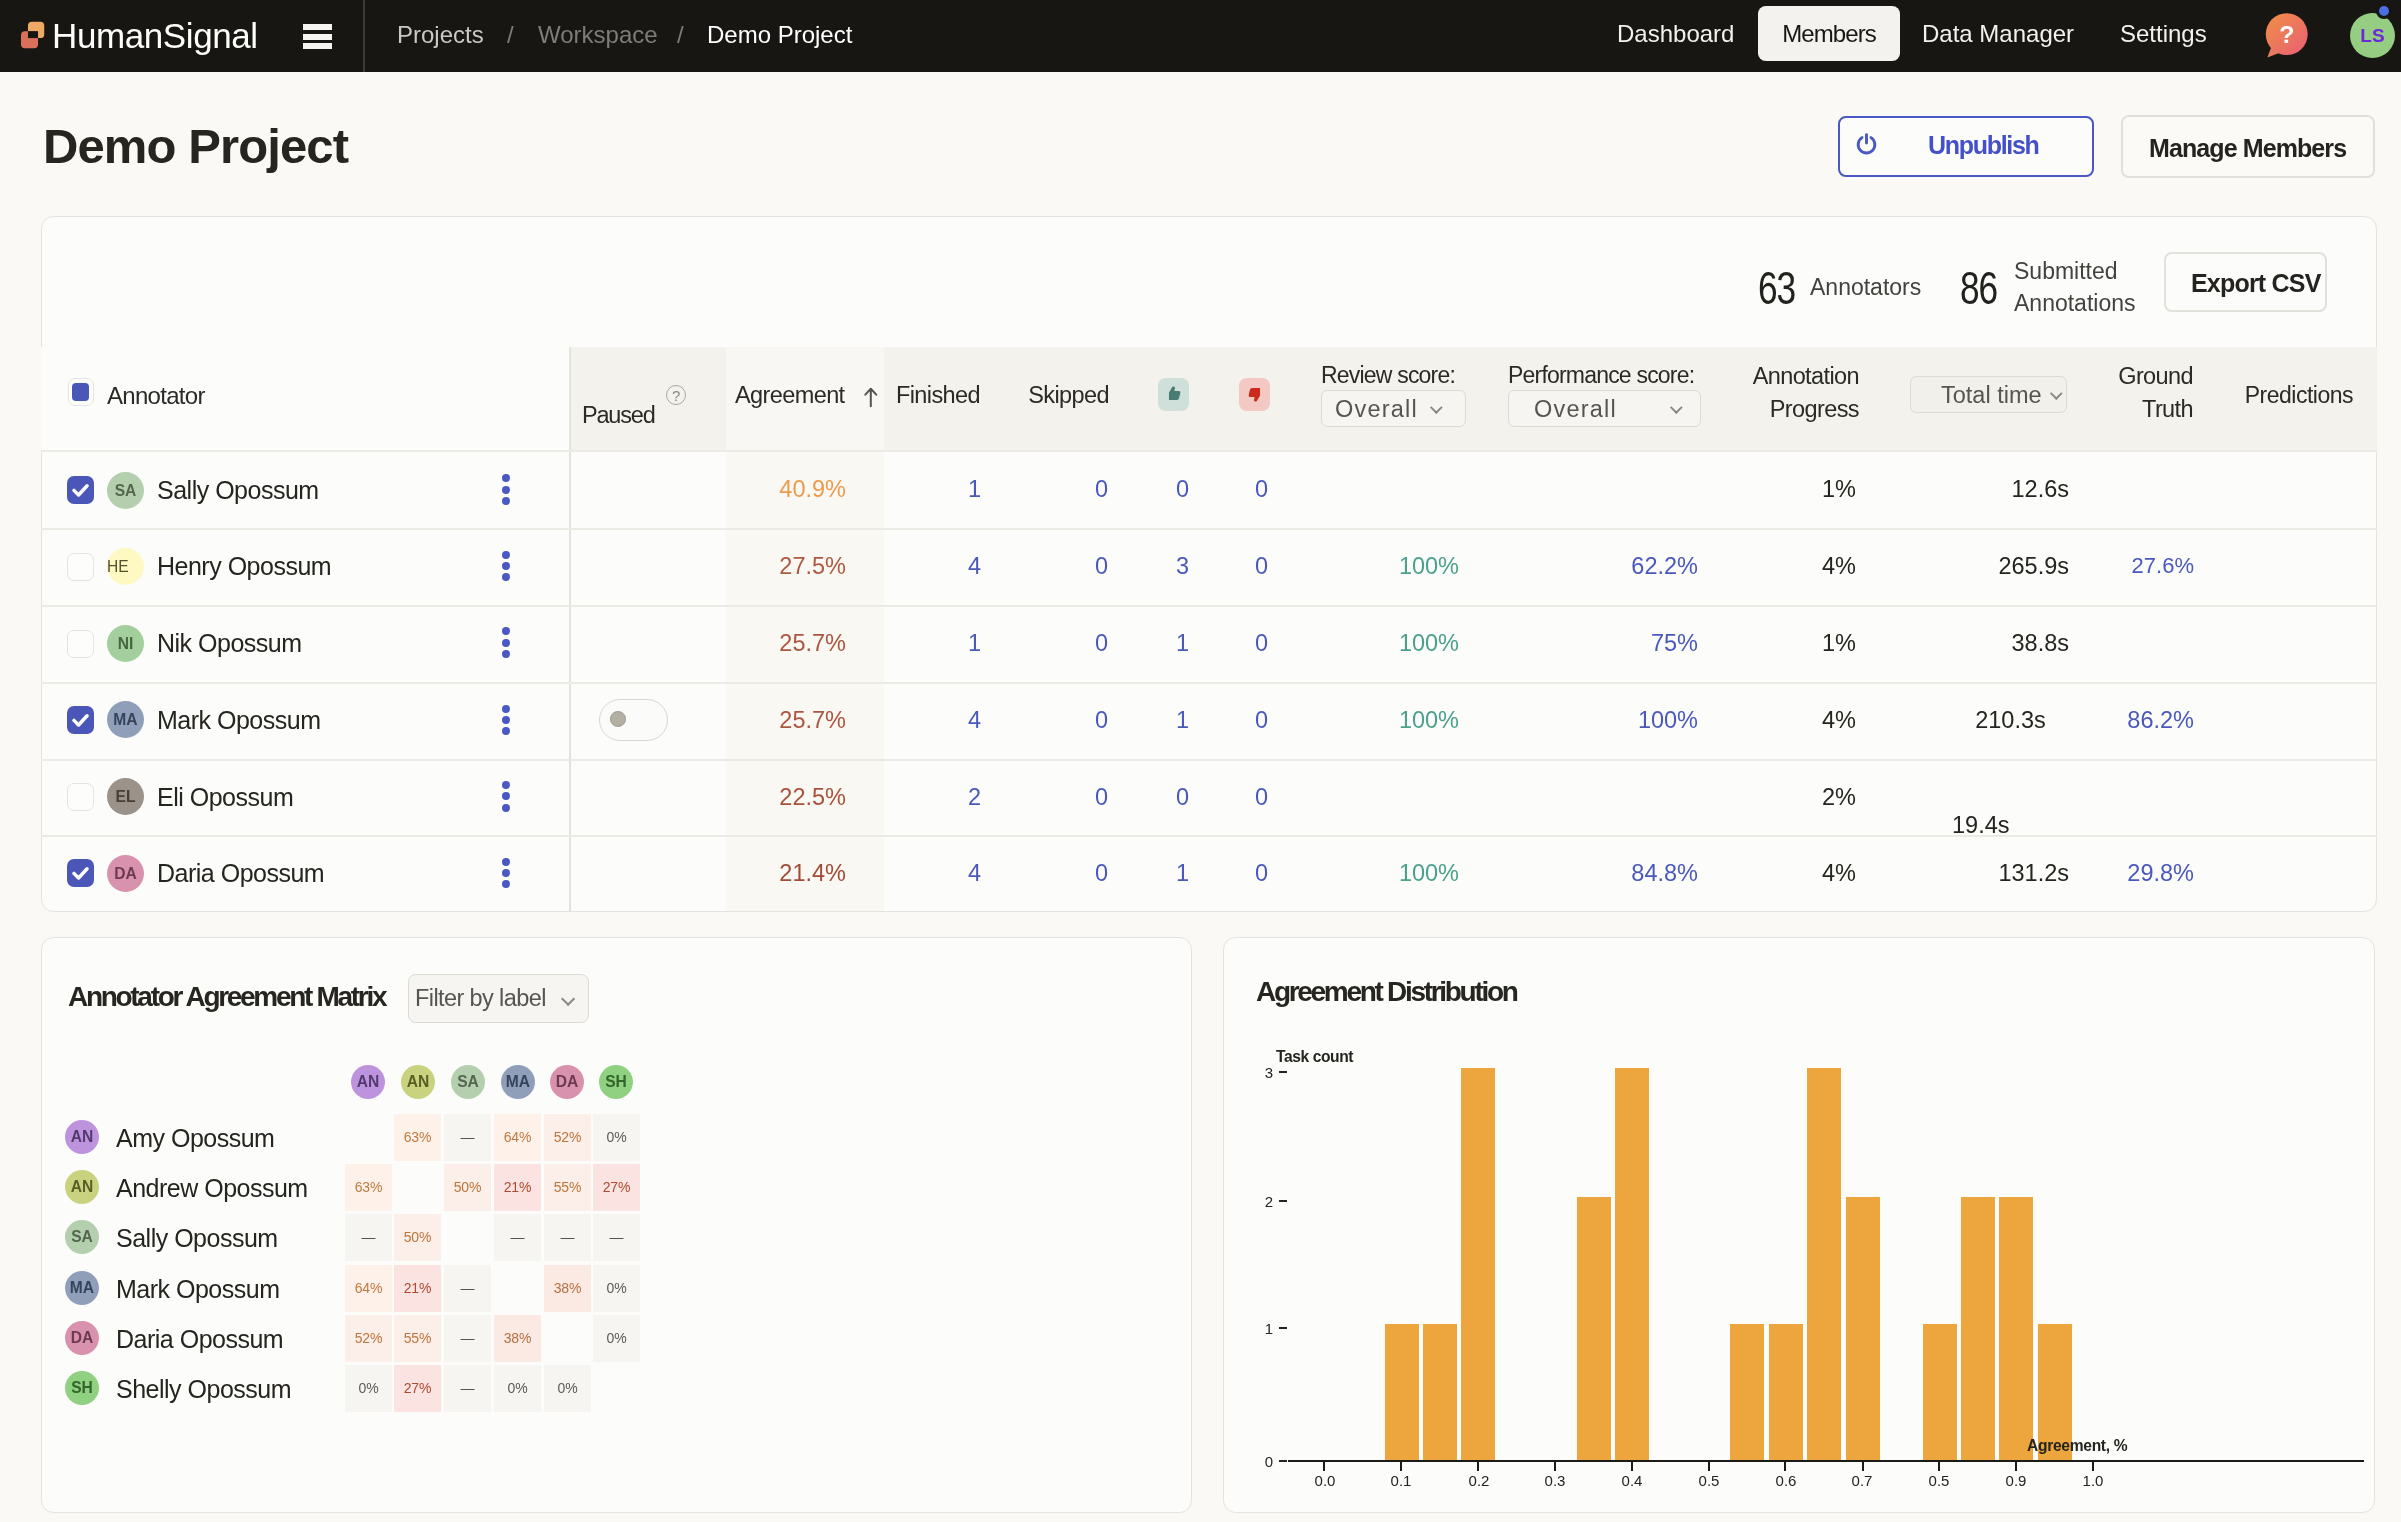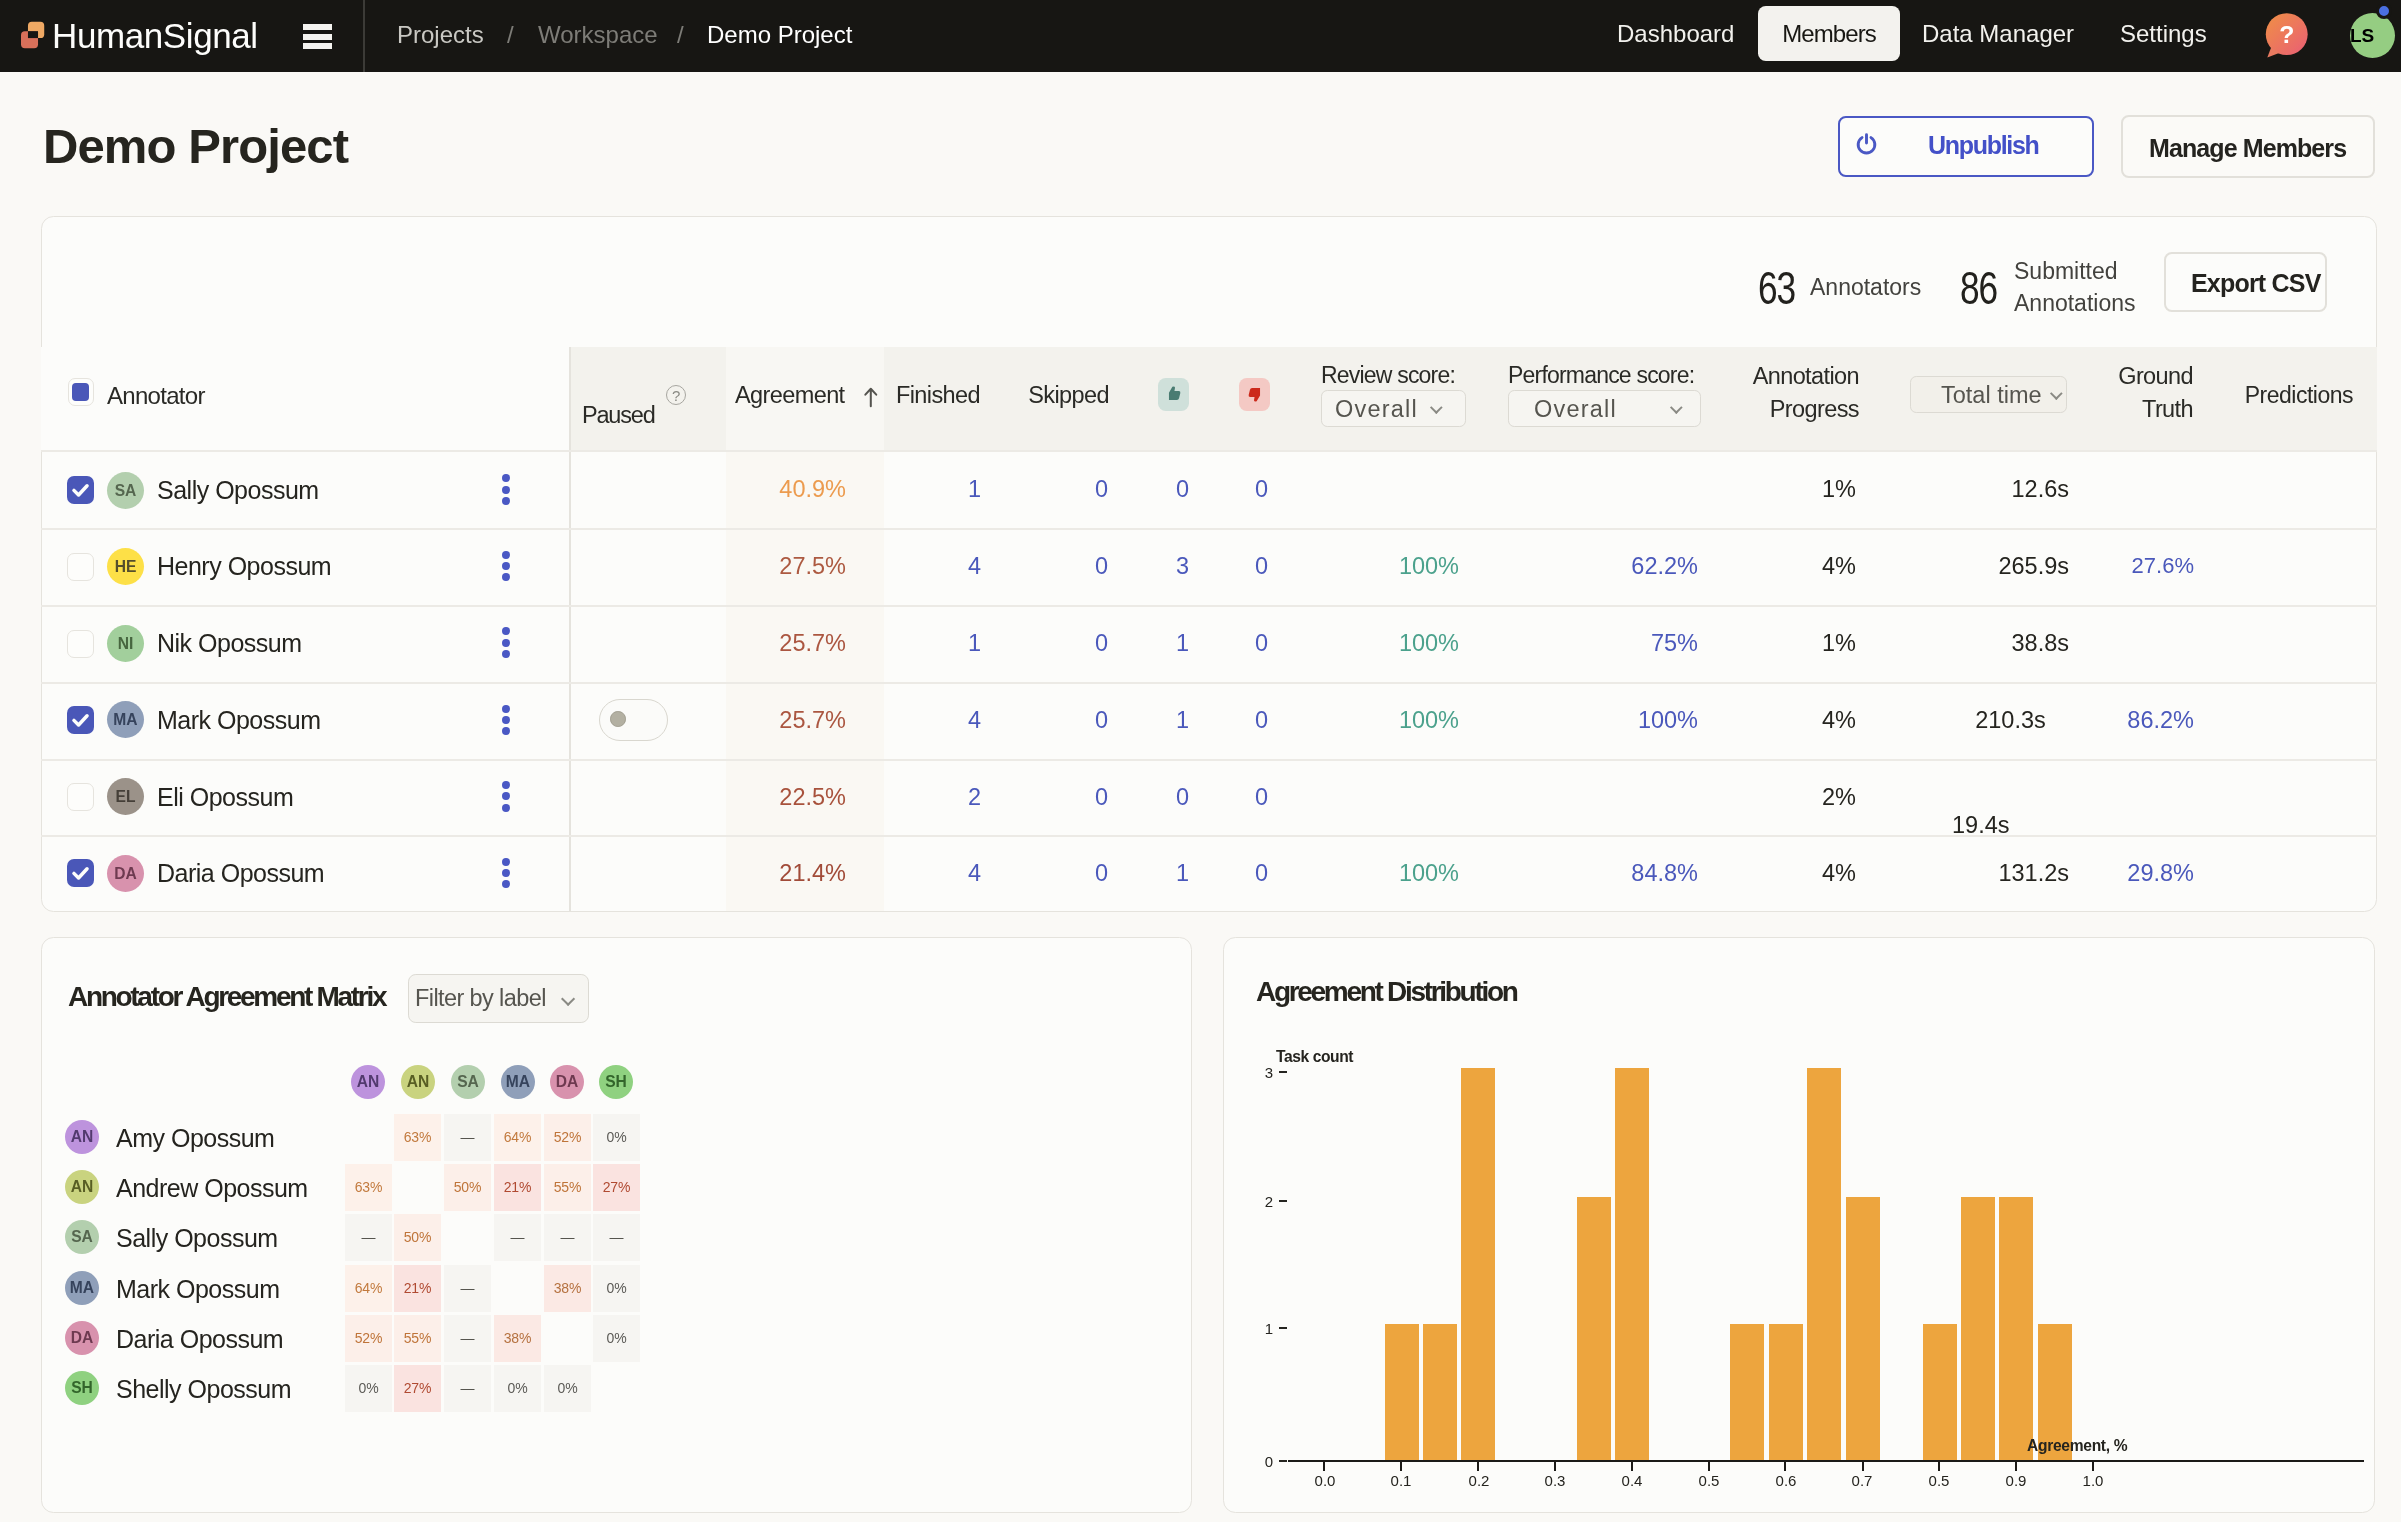--- a/index.html
+++ b/index.html
@@ -41,21 +41,21 @@
       <linearGradient id="hg" x1="0" y1="0" x2="1" y2="1">
     <stop offset="0" stop-color="#f09045"></stop>
         <stop offset="1" stop-color="#e95e75"></stop>
   </linearGradient>
     </defs>
   <circle cx="28" cy="27" r="27" fill="url(#hg)"></circle>
   <path d="M8 44 L3 57 L19 51 Z" fill="#e87a60"></path>
   <text x="28" y="38" font-size="32" font-weight="bold" fill="#ffffff" text-anchor="middle" font-family="Liberation Sans, sans-serif">?</text>
 </svg>
 
-<div class="abs" style="left:2350px;top:13.3px;width:45px;height:45px;border-radius:50%;background:#95cd82;line-height:45px;font-size:19px;font-weight:bold;color:#000000;">LS</div>
+<div class="abs" style="left:2350px;top:13.3px;width:45px;height:45px;border-radius:50%;background:#95cd82;text-align:center;line-height:45px;font-size:19px;font-weight:bold;color:#6d28d9;">LS</div>
 <div class="abs" style="left:2376px;top:3.1px;width:16.4px;height:16.4px;border-radius:50%;background:#4a6fe0;border:3.1px solid #171613;"></div>
 
 <div class="abs" style="left:43px;top:118px;font-size:49px;font-weight:bold;color:#26251f;letter-spacing:-0.9px;">Demo Project</div>
 
 <div class="abs" style="left:1838px;top:116px;width:256px;height:61px;border:2.3px solid #4a58c4;border-radius:7.8px;background:#fcfcfa;"></div>
 <svg class="abs" style="left:1854px;top:132px;" width="25" height="25" viewBox="0 0 24 24">
   <path d="M12 2.6 v8" stroke="#4a58c4" stroke-width="2.8" stroke-linecap="round" fill="none"></path>
   <path d="M7.7 5.4 a8 8 0 1 0 8.6 0" stroke="#4a58c4" stroke-width="2.8" stroke-linecap="round" fill="none"></path>
 </svg>
 <div class="abs" style="left:1928px;top:131px;font-size:25px;font-weight:bold;color:#4350c8;letter-spacing:-1.3px;">Unpublish</div>
@@ -126,21 +126,21 @@
 <div class="abs" style="left:461px;top:281px;width:7.8px;height:7.8px;border-radius:50%;background:#4a58c4;"></div>
 <div class="abs" style="left:649px;top:260px;width:156px;text-align:right;font-size:23.5px;color:#ec9b4e;">40.9%</div>
 <div class="abs" style="left:862px;top:260px;width:78px;text-align:right;font-size:23.5px;color:#4a58bb;">1</div>
 <div class="abs" style="left:989px;top:260px;width:78px;text-align:right;font-size:23.5px;color:#4a58bb;">0</div>
 <div class="abs" style="left:1070px;top:260px;width:78px;text-align:right;font-size:23.5px;color:#4a58bb;">0</div>
 <div class="abs" style="left:1149px;top:260px;width:78px;text-align:right;font-size:23.5px;color:#4a58bb;">0</div>
 <div class="abs" style="left:1698px;top:260px;width:117px;text-align:right;font-size:23.5px;color:#25241f;">1%</div>
 <div class="abs" style="left:1911px;top:260px;width:117px;text-align:right;font-size:23.5px;color:#25241f;">12.6s</div>
 <div class="row-divider" style="top:389px;left:0px;"></div>
 <div class="abs" style="left:26px;top:337px;width:27px;height:28px;border:1.6px solid #e6e4de;border-radius:7px;background:#fdfdfb;"></div>
-<div class="abs" style="left:66px;top:332px;width:37px;height:37px;border-radius:50%;background:#fde047;text-align:center;line-height:37px;font-size:15.6px;font-weight:bold;color:#564f2c;">HE</div>
+<div class="abs" style="left:66px;top:332px;width:37px;height:37px;border-radius:50%;background:#fef9c3;line-height:37px;font-size:15.6px;font-weight:normal;color:#564f2c;">HE</div>
 <div class="abs" style="left:116px;top:336px;font-size:25px;color:#25241f;letter-spacing:-0.5px;">Henry Opossum</div>
 <div class="abs" style="left:461px;top:335px;width:7.8px;height:7.8px;border-radius:50%;background:#4a58c4;"></div>
 <div class="abs" style="left:461px;top:346px;width:7.8px;height:7.8px;border-radius:50%;background:#4a58c4;"></div>
 <div class="abs" style="left:461px;top:357px;width:7.8px;height:7.8px;border-radius:50%;background:#4a58c4;"></div>
 <div class="abs" style="left:649px;top:337px;width:156px;text-align:right;font-size:23.5px;color:#ad5a41;">27.5%</div>
 <div class="abs" style="left:862px;top:337px;width:78px;text-align:right;font-size:23.5px;color:#4a58bb;">4</div>
 <div class="abs" style="left:989px;top:337px;width:78px;text-align:right;font-size:23.5px;color:#4a58bb;">0</div>
 <div class="abs" style="left:1070px;top:337px;width:78px;text-align:right;font-size:23.5px;color:#4a58bb;">3</div>
 <div class="abs" style="left:1149px;top:337px;width:78px;text-align:right;font-size:23.5px;color:#4a58bb;">0</div>
 <div class="abs" style="left:1301px;top:337px;width:117px;text-align:right;font-size:23.5px;color:#4ba18c;">100%</div>

